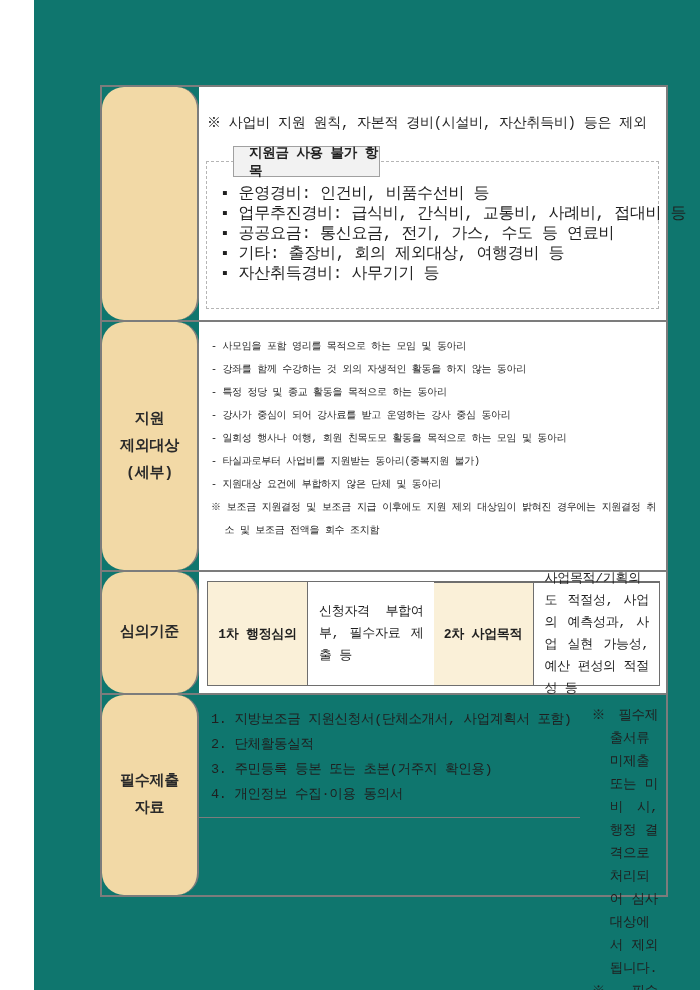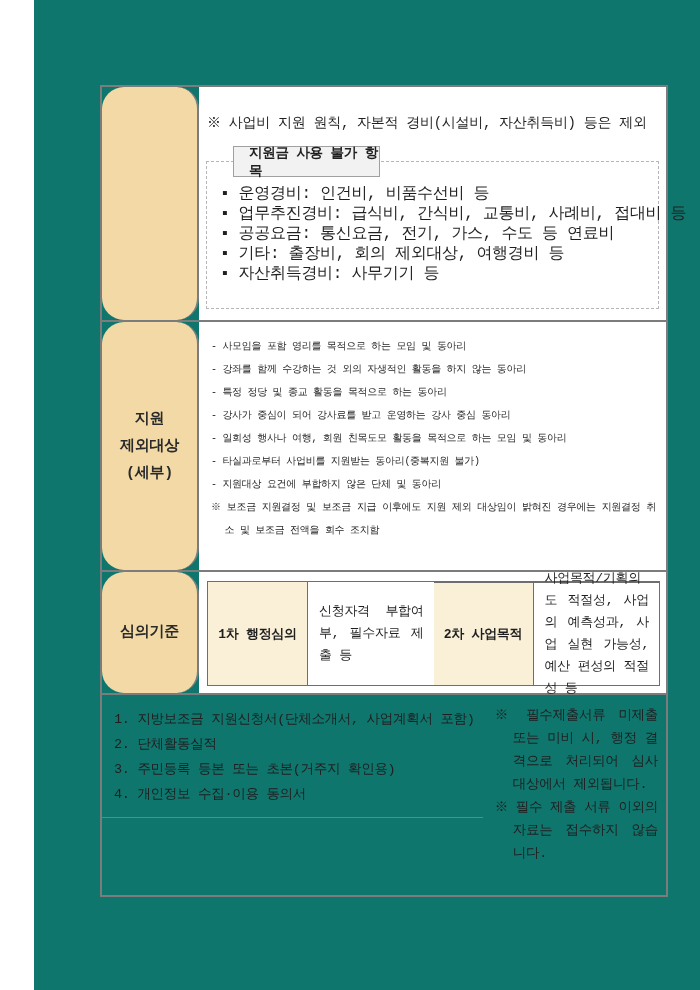--- a/index.html
+++ b/index.html
@@ -131,20 +131,24 @@
             <div class="stage-cell">2차 사업목적</div>
             <div class="stage-desc">
               <span>사업목적/기획의도 적절성, 사업의 예측성과, 사업 실현 가능성, 예산 편성의 적절성 등</span>
             </div>
           </div>
         </div>
       </div>
     </div>
 
     <div class="trow row-documents">
+      <div class="label-cell">
+        <span>필수제출</span>
+        <span>자료</span>
+      </div>
       <div class="documents-content">
         <div class="documents-list">
           <div class="document-item">1. 지방보조금 지원신청서(단체소개서, 사업계획서 포함)</div>
           <div class="document-item">2. 단체활동실적</div>
           <div class="document-item">3. 주민등록 등본 또는 초본(거주지 확인용)</div>
           <div class="document-item">4. 개인정보 수집·이용 동의서</div>
         </div>
         <div class="documents-notes">
           <div class="document-note">※ 필수제출서류 미제출 또는 미비 시, 행정 결격으로 처리되어 심사 대상에서 제외됩니다.</div>
           <div class="document-note">※ 필수 제출 서류 이외의 자료는 접수하지 않습니다.</div>

